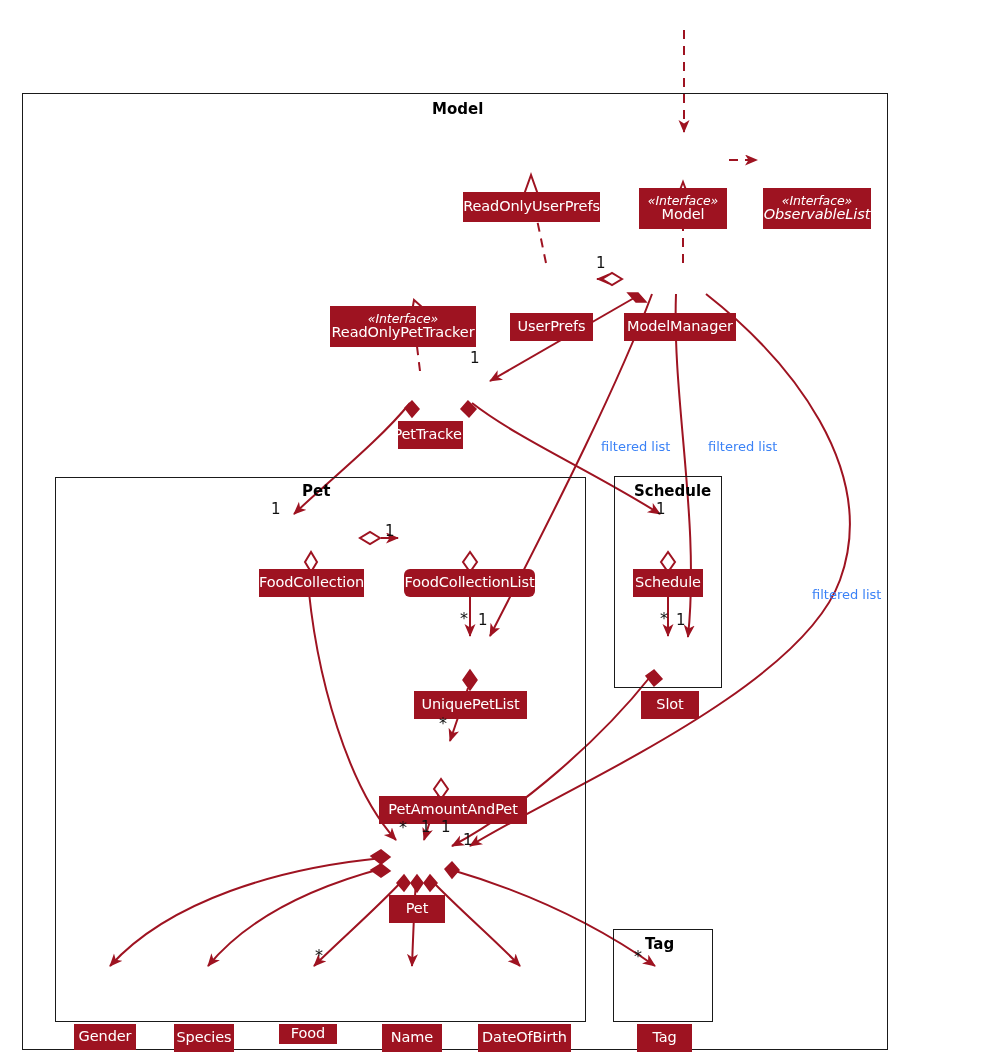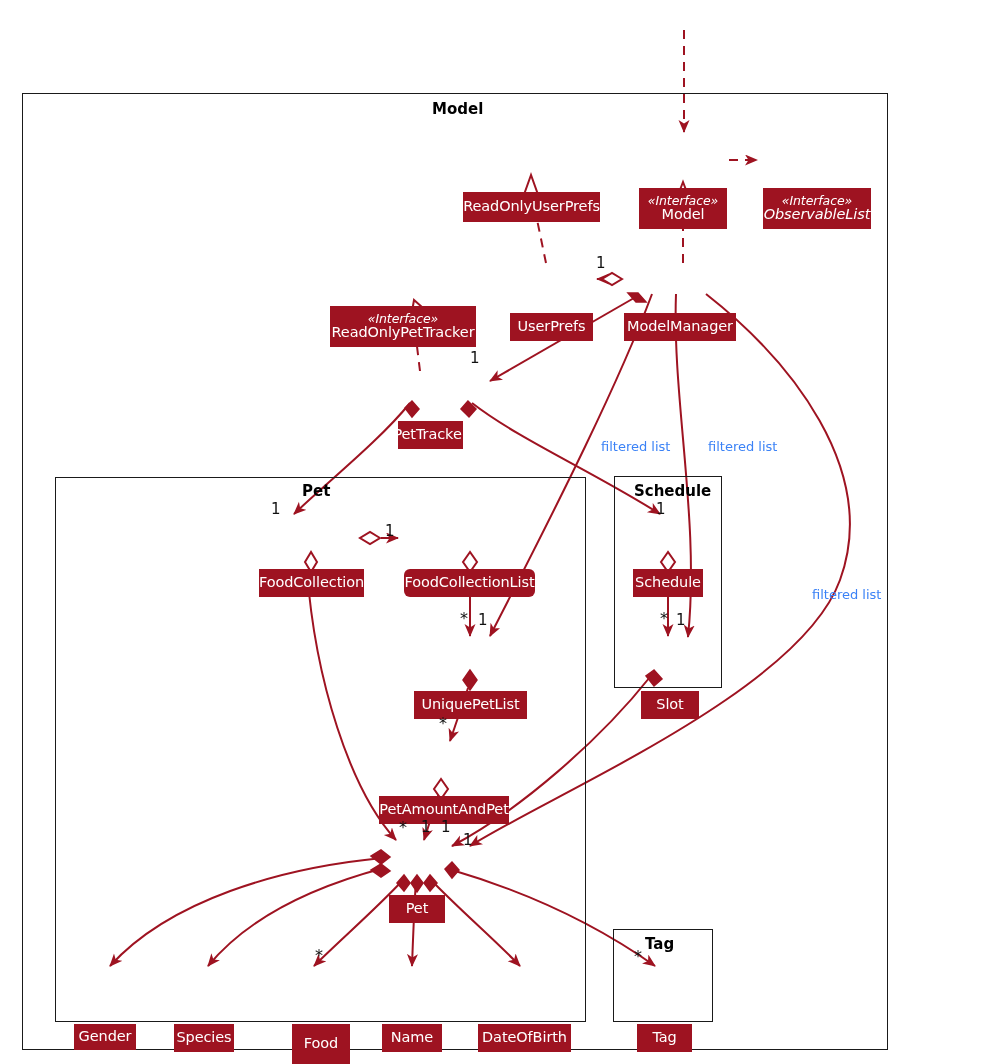--- a/index.html
+++ b/index.html
@@ -240,37 +240,37 @@
   </div>
 
   <div class="cls-box" style="left:414px; top:643px; width:113px; height:28px;">
     <span class="cname">UniquePetList</span>
   </div>
 
   <div class="cls-box" style="left:641px; top:643px; width:58px; height:28px;text-align:right;">
     <span class="cname">Slot</span>
   </div>
 
-  <div class="cls-box" style="left:379px; top:748px; width:130px; height:28px;">
+  <div class="cls-box" style="left:379px; top:748px; width:148px; height:28px;">
     <span class="cname">PetAmountAndPet</span>
   </div>
 
   <div class="cls-box" style="left:389px; top:847px; width:56px; height:28px;">
     <span class="cname">Pet</span>
   </div>
 
   <div class="cls-box" style="left:74px; top:976px; width:62px; height:26px;">
     <span class="cname">Gender</span>
   </div>
 
   <div class="cls-box" style="left:174px; top:976px; width:60px; height:28px;">
     <span class="cname">Species</span>
   </div>
 
-  <div class="cls-box" style="left:292px; top:976px; width:58px; height:40px;">
+  <div class="cls-box" style="left:279px; top:976px; width:58px; height:20px;">
     <span class="cname">Food</span>
   </div>
 
   <div class="cls-box" style="left:382px; top:976px; width:60px; height:28px;">
     <span class="cname">Name</span>
   </div>
 
   <div class="cls-box" style="left:478px; top:976px; width:93px; height:28px;">
     <span class="cname">DateOfBirth</span>
   </div>

